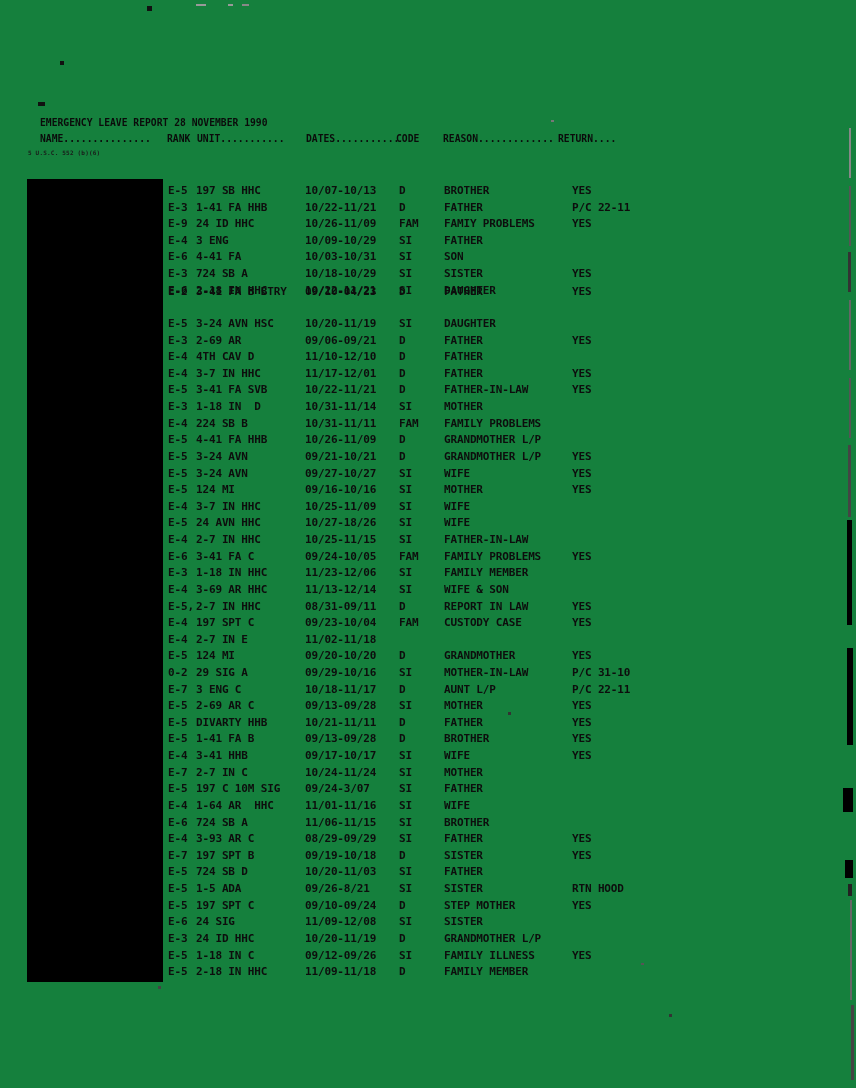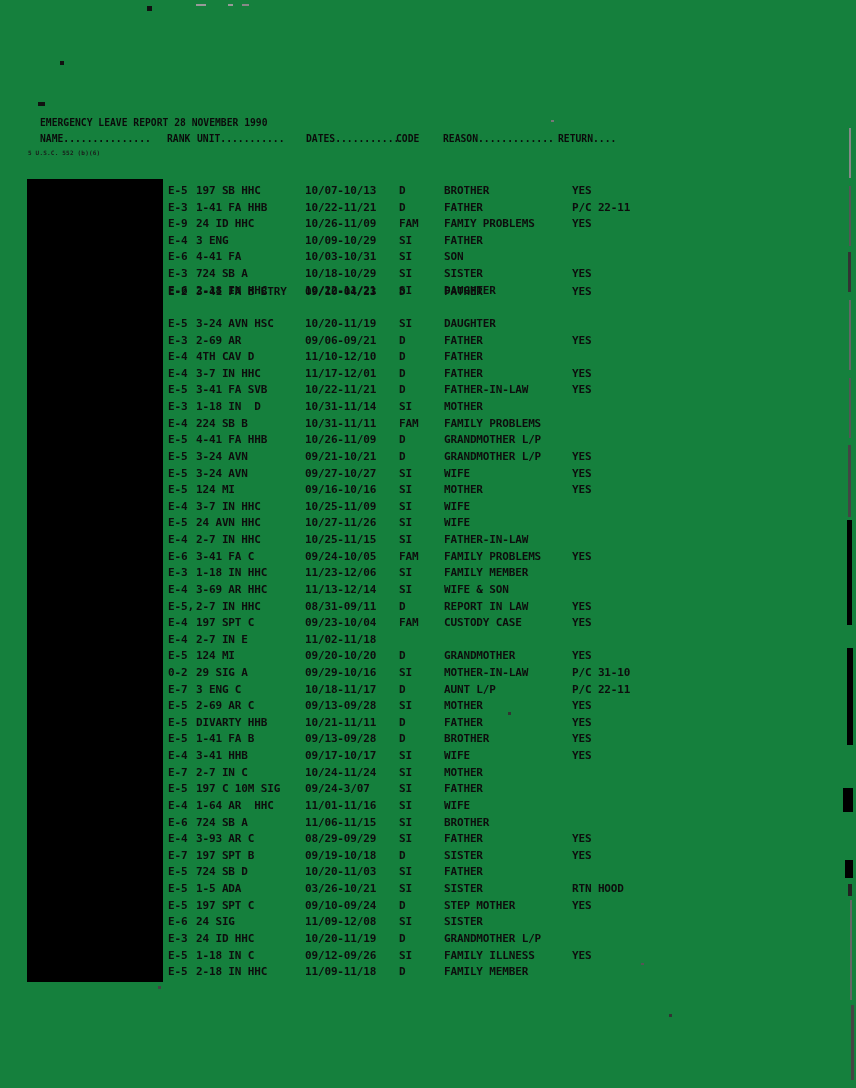--- a/index.html
+++ b/index.html
@@ -212,21 +212,21 @@
       <div class="row" style="top: 499.78px;">
         <span class="cell c-rank">E-4</span>
         <span class="cell c-unit">3-7 IN HHC</span>
         <span class="cell c-dates">10/25-11/09</span>
         <span class="cell c-code">SI</span>
         <span class="cell c-reason">WIFE</span>
       </div>
       <div class="row" style="top: 516.4px;">
         <span class="cell c-rank">E-5</span>
         <span class="cell c-unit">24 AVN HHC</span>
-        <span class="cell c-dates">10/27-11/26</span>
+        <span class="cell c-dates">10/27-18/26</span>
         <span class="cell c-code">SI</span>
         <span class="cell c-reason">WIFE</span>
       </div>
       <div class="row" style="top: 533.02px;">
         <span class="cell c-rank">E-4</span>
         <span class="cell c-unit">2-7 IN HHC</span>
         <span class="cell c-dates">10/25-11/15</span>
         <span class="cell c-code">SI</span>
         <span class="cell c-reason">FATHER-IN-LAW</span>
       </div>
@@ -376,21 +376,21 @@
       <div class="row" style="top: 865.42px;">
         <span class="cell c-rank">E-5</span>
         <span class="cell c-unit">724 SB D</span>
         <span class="cell c-dates">10/20-11/03</span>
         <span class="cell c-code">SI</span>
         <span class="cell c-reason">FATHER</span>
       </div>
       <div class="row" style="top: 882.04px;">
         <span class="cell c-rank">E-5</span>
         <span class="cell c-unit">1-5 ADA</span>
-        <span class="cell c-dates">03/26-10/21</span>
+        <span class="cell c-dates">09/26-8/21</span>
         <span class="cell c-code">SI</span>
         <span class="cell c-reason">SISTER</span>
         <span class="cell c-return">RTN HOOD</span>
       </div>
       <div class="row" style="top: 898.66px;">
         <span class="cell c-rank">E-5</span>
         <span class="cell c-unit">197 SPT C</span>
         <span class="cell c-dates">09/10-09/24</span>
         <span class="cell c-code">D</span>
         <span class="cell c-reason">STEP MOTHER</span>

